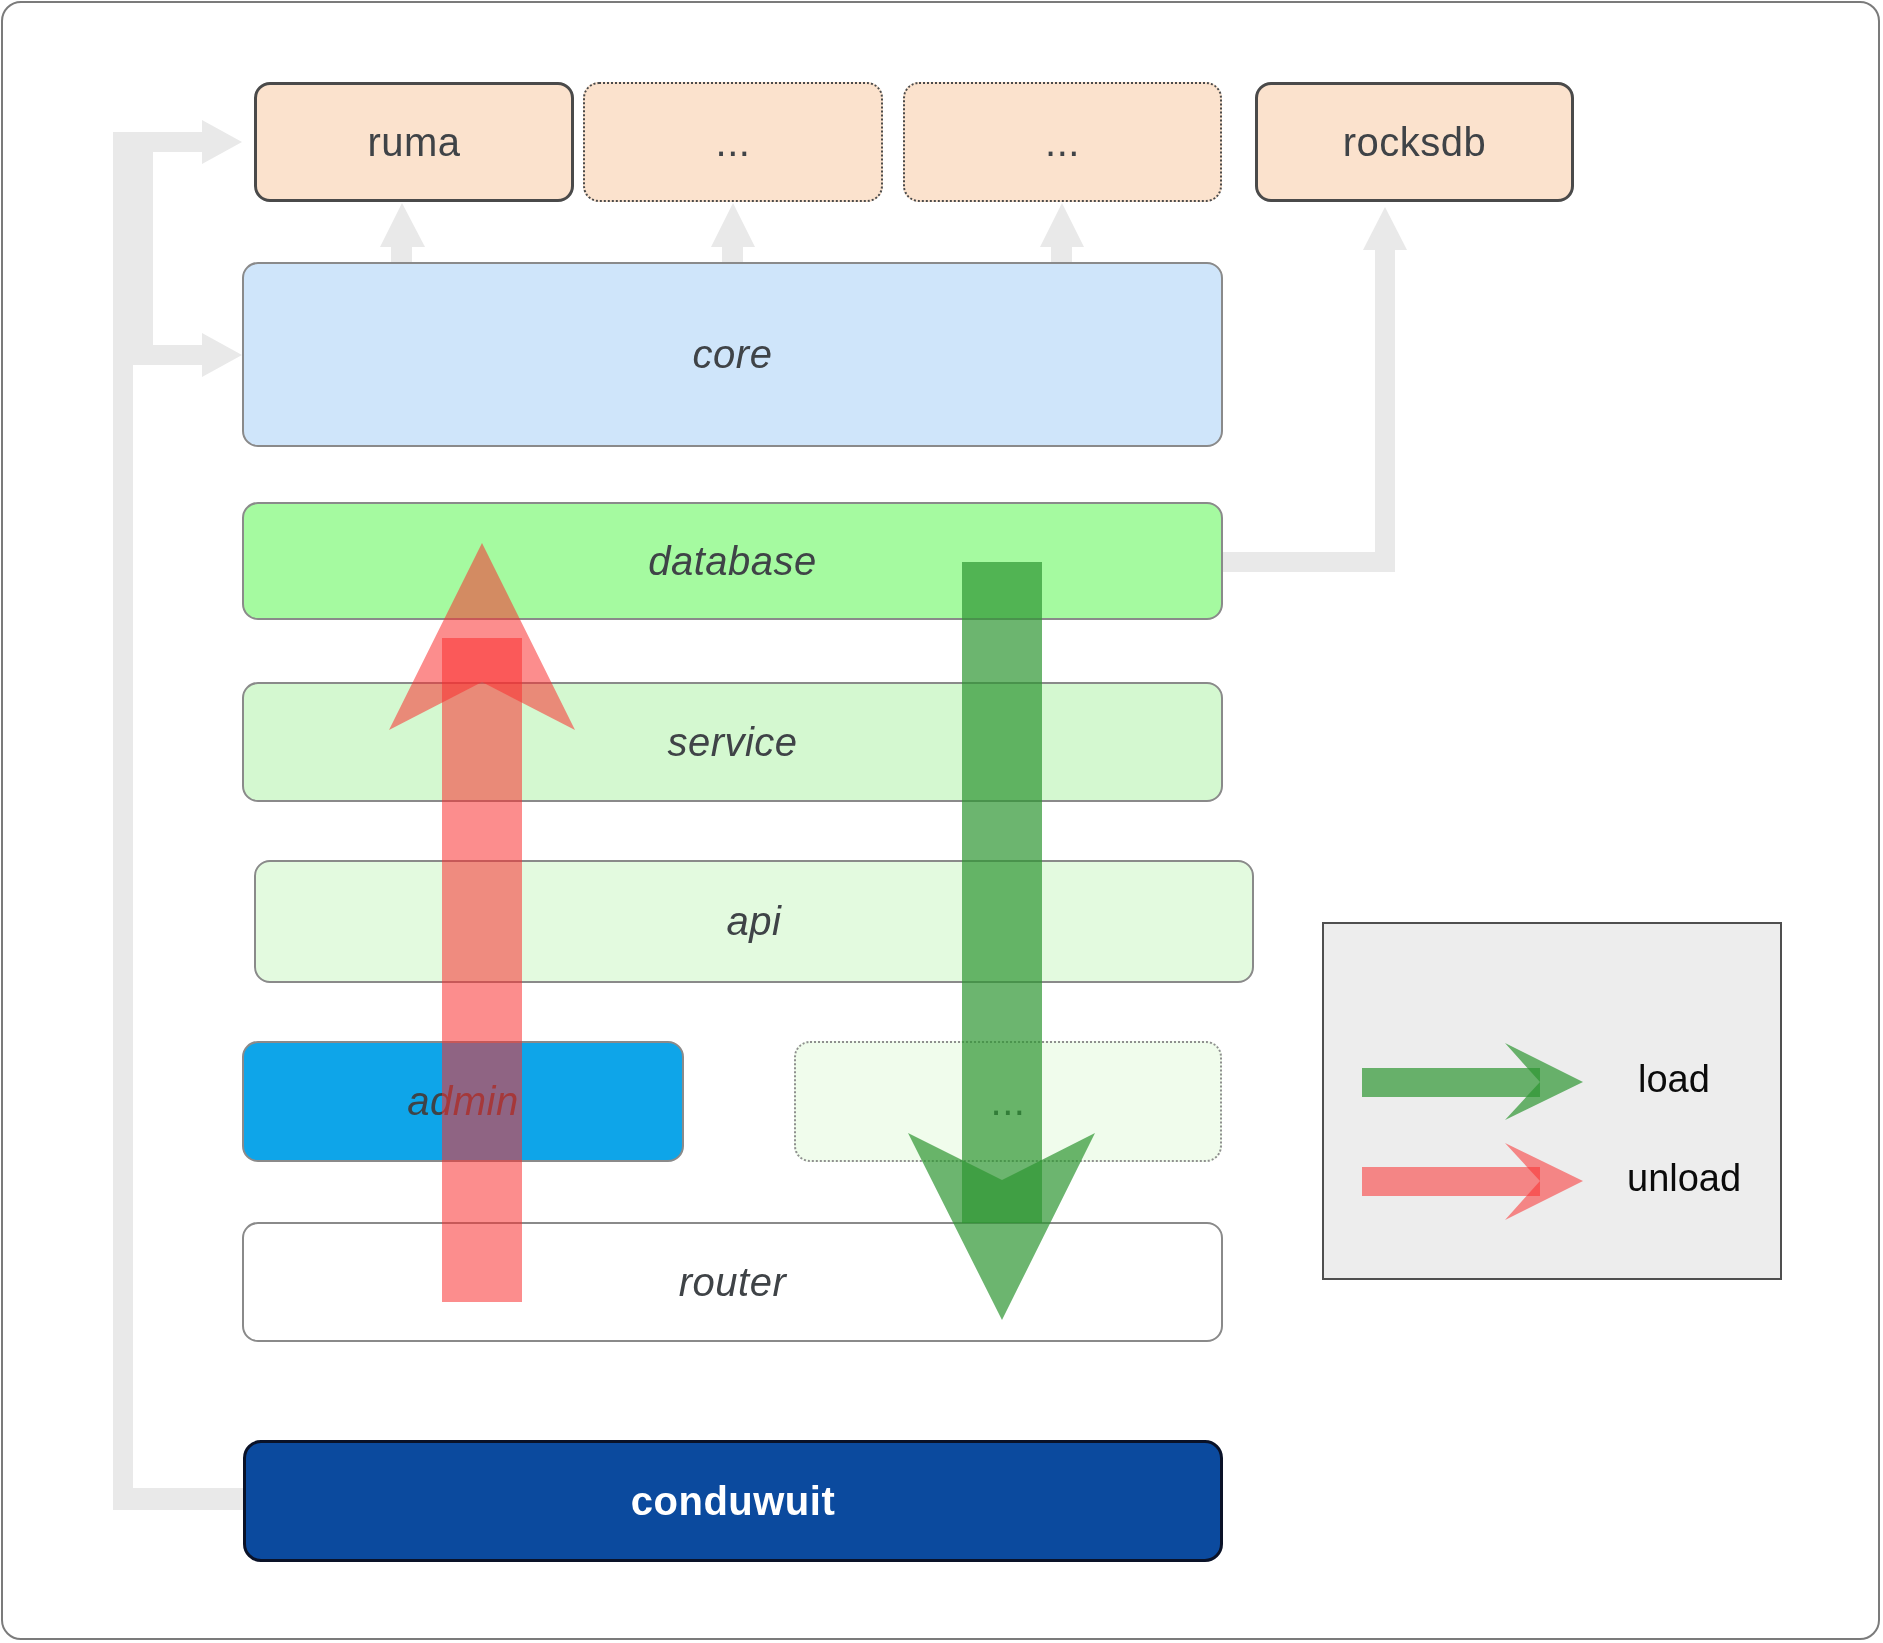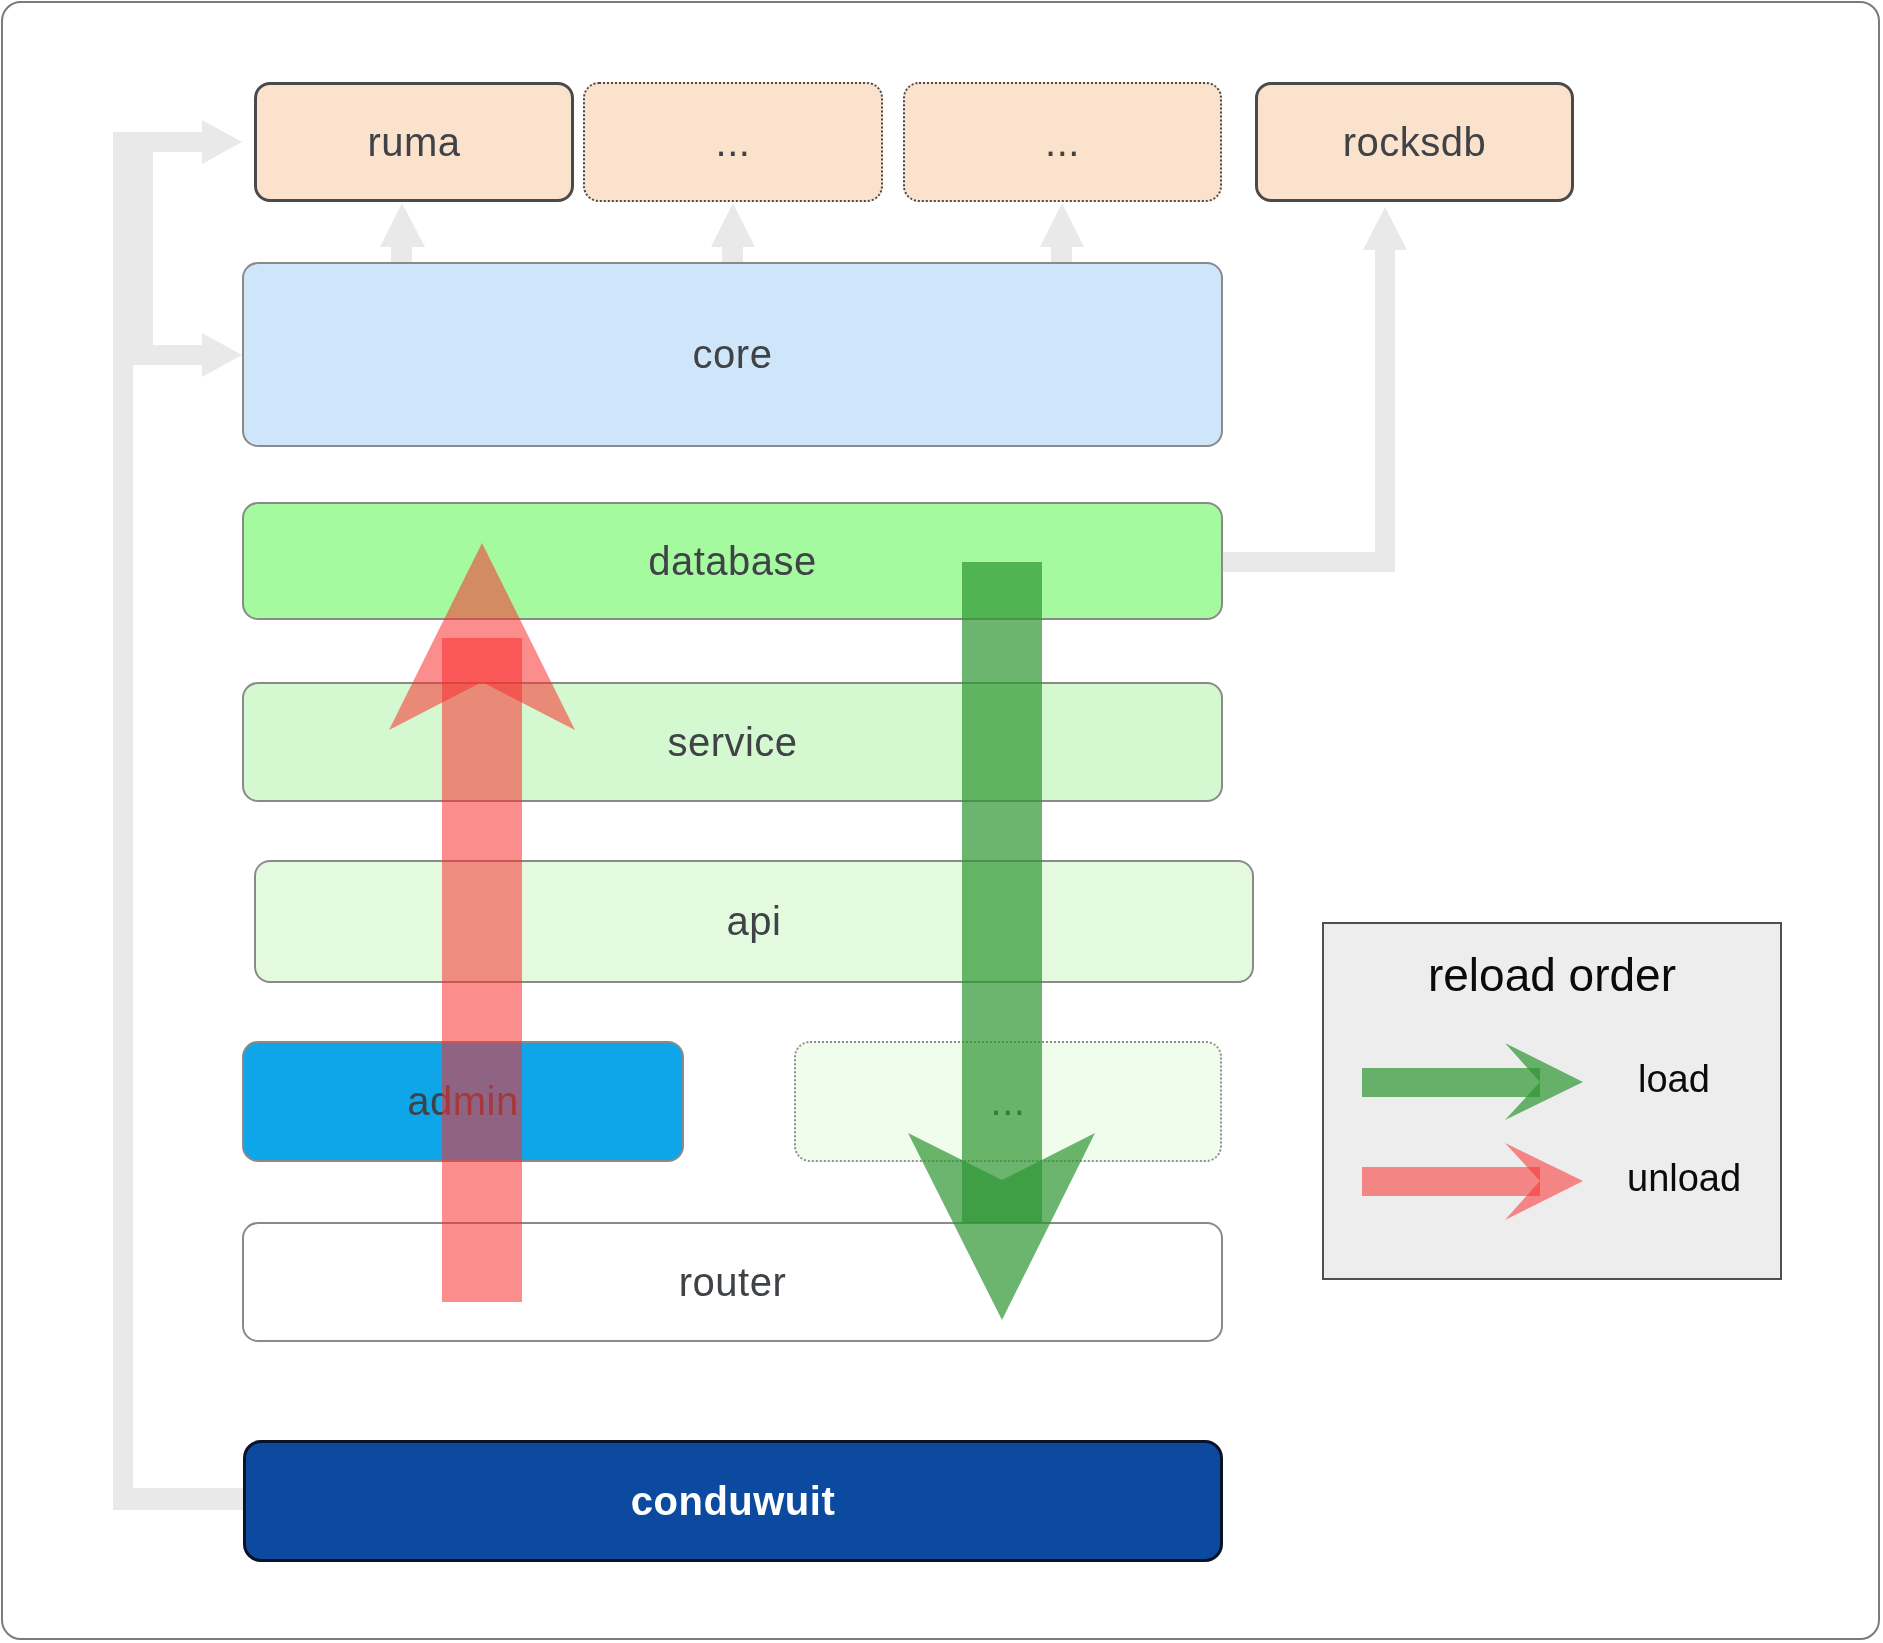--- a/index.html
+++ b/index.html
@@ -14,21 +14,21 @@
   .overlay{position:absolute;left:0;top:0;}
   .nodes{position:absolute;left:0;top:0;width:100%;height:100%;}
   .node{
     position:absolute;box-sizing:border-box;
     display:flex;align-items:center;justify-content:center;
     border-radius:16px;
     font-size:40px;color:#3f4347;letter-spacing:0.5px;
   }
   .b-solid-dark{border:3px solid #4a4a4a;margin-left:12px;}
   .b-dot-dark{border:2px dotted #4a4a4a;}
-  .b-solid-gray{border:2px solid #8a8a8a;}
+  .b-solid-gray{border:2px solid #8a8a8a;font-style:italic;}
   .b-dot-gray{border:2px dotted #8f8f8f;}
   .node.ruma{left:242px;top:82px;width:320px;height:120px;}
   .node.ext1{left:583px;top:82px;width:300px;height:120px;}
   .node.ext2{left:903px;top:82px;width:319px;height:120px;}
   .node.rocksdb{left:1243px;top:82px;width:319px;height:120px;}
   .node.core{left:242px;top:262px;width:981px;height:185px;}
   .node.database{left:242px;top:502px;width:981px;height:118px;}
   .node.service{left:242px;top:682px;width:981px;height:120px;}
   .node.api{left:254px;top:860px;width:1000px;height:123px;}
   .node.admin{left:242px;top:1041px;width:442px;height:121px;}
@@ -115,21 +115,20 @@
     </div>
     <div class="node conduwuit" style="background-color: rgb(11, 74, 158);">
       <span>conduwuit</span>
     </div>
     <div class="node router b-solid-gray" style="background-color: rgb(255, 255, 255);">
       <span>router</span>
     </div>
   </div>
 
   <div class="legend" style="background-color: rgb(237, 237, 237);">
-    <div class="legend-title">reload order</div>
     <div class="legend-label load">load</div>
     <div class="legend-label unload">unload</div>
   </div>
 
   <svg class="overlay" width="1883" height="1643" style="pointer-events:none;">
 
     <g fill-opacity="0.55" fill="#f92f2f">
       <rect x="442" y="638" width="80" height="664"></rect>
       <polygon points="482,543 389,730 482,682 575,730"></polygon>
     </g>

